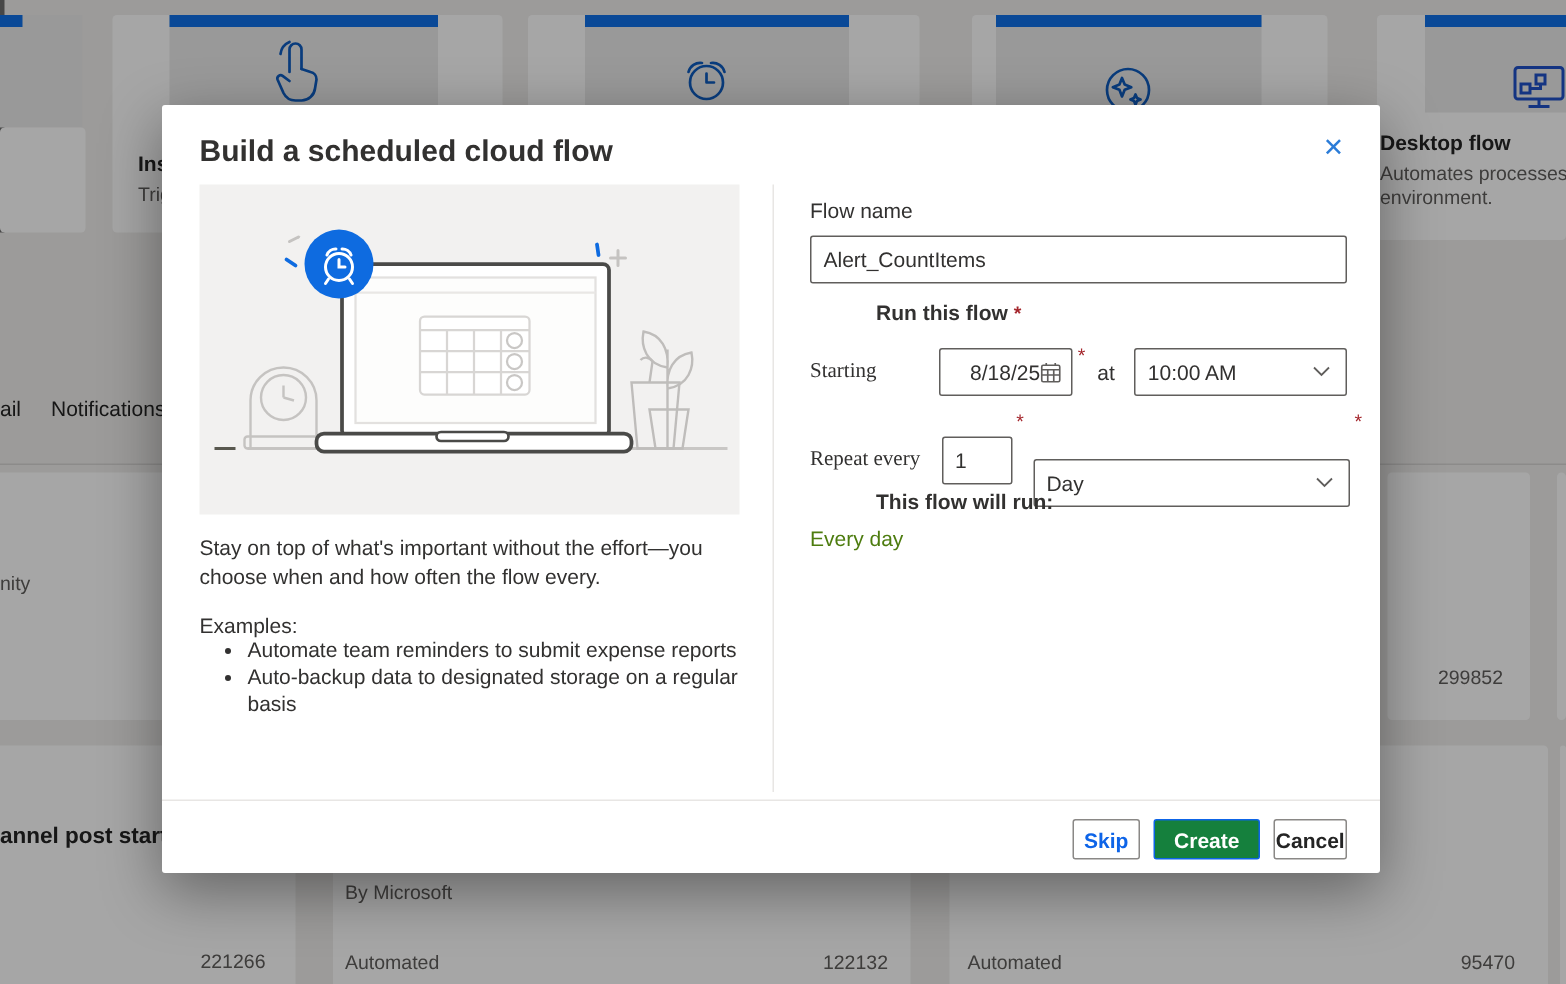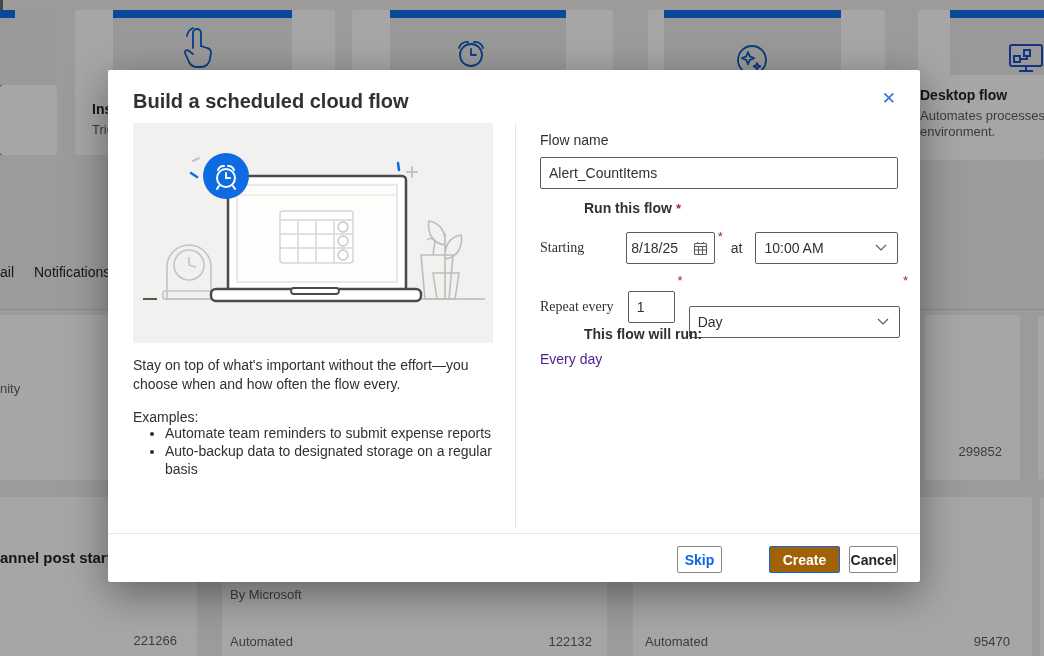--- a/index.html
+++ b/index.html
@@ -34,37 +34,37 @@
   .vdiv{position:absolute;left:407px;top:53px;width:1px;height:405px;background:#e8e6e4;}
   .form{position:absolute;left:432px;top:62px;width:358px;height:310px;}
   .flabel{position:absolute;font-size:14px;color:#323130;}
   .flabel.bold{font-weight:700;padding-left:44px;}
   .field,.txtinput{box-sizing:border-box;height:32px;border:1px solid #605e5c;border-radius:2px;
          background:#fff;font-size:14px;color:#323130;font-family:"Liberation Sans",sans-serif;}
   .txtinput{position:absolute;left:0;top:25px;width:358px;padding:0 8px;outline:none;}
   .frow{position:absolute;display:flex;align-items:center;}
   .rlabel{width:88px;font-size:14px;color:#323130;font-family:Liberation Serif, serif;}
   .field{display:flex;align-items:center;}
-  .datef{width:90px;padding:0 6px 0 4px;justify-content:space-between;cursor:pointer;}
+  .datef{width:90px;padding:0 6px 0 20px;justify-content:space-between;cursor:pointer;}
   .numf{width:47px;padding-left:8px;}
   .numf input{border:none;outline:none;width:30px;font-size:14px;color:#323130;
               font-family:"Liberation Sans",sans-serif;padding:0;}
   .sel{justify-content:space-between;padding:0 10px 0 8px;cursor:pointer;}
   .timesel{width:145px;margin-left:13px;}
   .freqsel{width:212px;margin-left:6px;margin-top:30px;}
   .req{color:#a4262c;font-size:13px;margin-left:3px;align-self:flex-start;line-height:13px;margin-top:-2px;}
   .req.inline{margin:0 0 0 4px;align-self:auto;line-height:inherit;}
-  .willrun-val{position:absolute;font-size:14px;color:#4c1d95;}
+  .willrun-val{position:absolute;font-size:14px;color:#4d7c0f;}
   .hdiv{position:absolute;left:0;top:463px;width:812px;height:1px;background:#e8e6e4;}
   .footer{position:absolute;right:22px;top:476px;display:flex;gap:9px;}
   .btn{box-sizing:border-box;height:27px;border-radius:2px;font-size:14px;font-weight:700;
        display:flex;align-items:center;justify-content:center;cursor:pointer;
        font-family:"Liberation Sans",sans-serif;}
   .btn-skip{width:45px;background:#fff;border:1px solid #8a8886;color:#0d64e8;}
-  .btn-create{width:71px;background:#a16207;border:1px solid #0d64e8;color:#fff;margin-left:38px;}
+  .btn-create{width:71px;background:#15803d;border:1px solid #0d64e8;color:#fff;}
   .btn-cancel{width:49px;background:#fff;border:1px solid #8a8886;color:#242424;}
 </style>
 </head>
 <body>
 
 <div class="stage">
 
   <div>
 
     <div class="abs" style="left:0;top:0;width:3px;height:155px;background:#6e6e6e;"></div>

